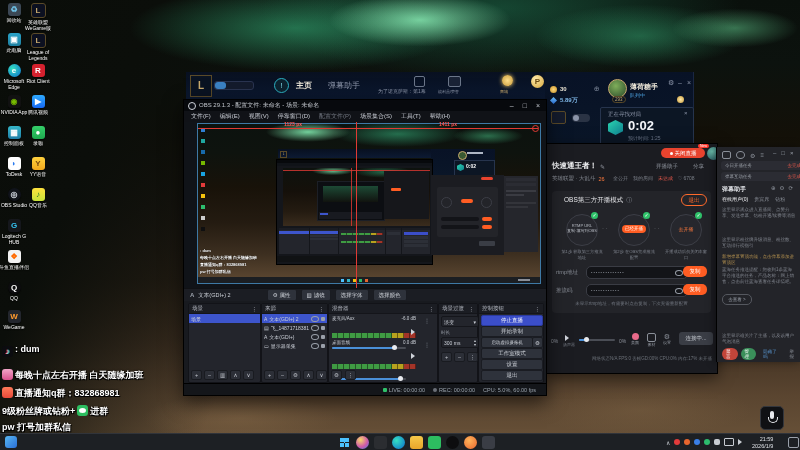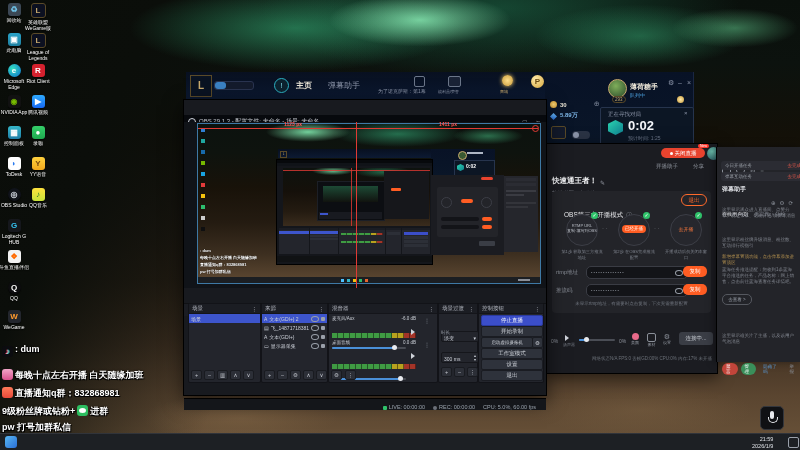--- a/index.html
+++ b/index.html
@@ -1,19 +1,19 @@
 <!DOCTYPE html>
 <html><head>
 <meta charset="utf-8">
 <style>
   html,body{margin:0;padding:0;background:#000;}
   #screen{position:relative;width:800px;height:450px;overflow:hidden;
     font-family:"Liberation Sans",sans-serif;-webkit-font-smoothing:antialiased;}
   .abs{position:absolute;}
-  .flex{display:flex;align-items:flex-end;margin-top:15px;}
+  .flex{display:flex;align-items:center;}
   
   .wallpaper{position:absolute;inset:0;background:
     radial-gradient(90px 28px ellipse at 735px 28px, rgba(110,230,160,.45), transparent 70%),
     radial-gradient(150px 45px ellipse at 640px 36px, rgba(60,190,130,.42), transparent 70%),
     radial-gradient(130px 38px ellipse at 420px 20px, rgba(150,255,195,.75), transparent 70%),
     radial-gradient(230px 60px ellipse at 295px 28px, rgba(60,205,140,.5), transparent 72%),
     radial-gradient(320px 95px ellipse at 500px 8px, rgba(35,135,95,.45), transparent 75%),
     radial-gradient(70px 60px ellipse at 530px 78px, rgba(12,15,10,.9), transparent 72%),
     radial-gradient(140px 34px ellipse at 240px 418px, rgba(160,128,88,.28), transparent 70%),
     radial-gradient(160px 36px ellipse at 640px 410px, rgba(150,120,82,.24), transparent 70%),

